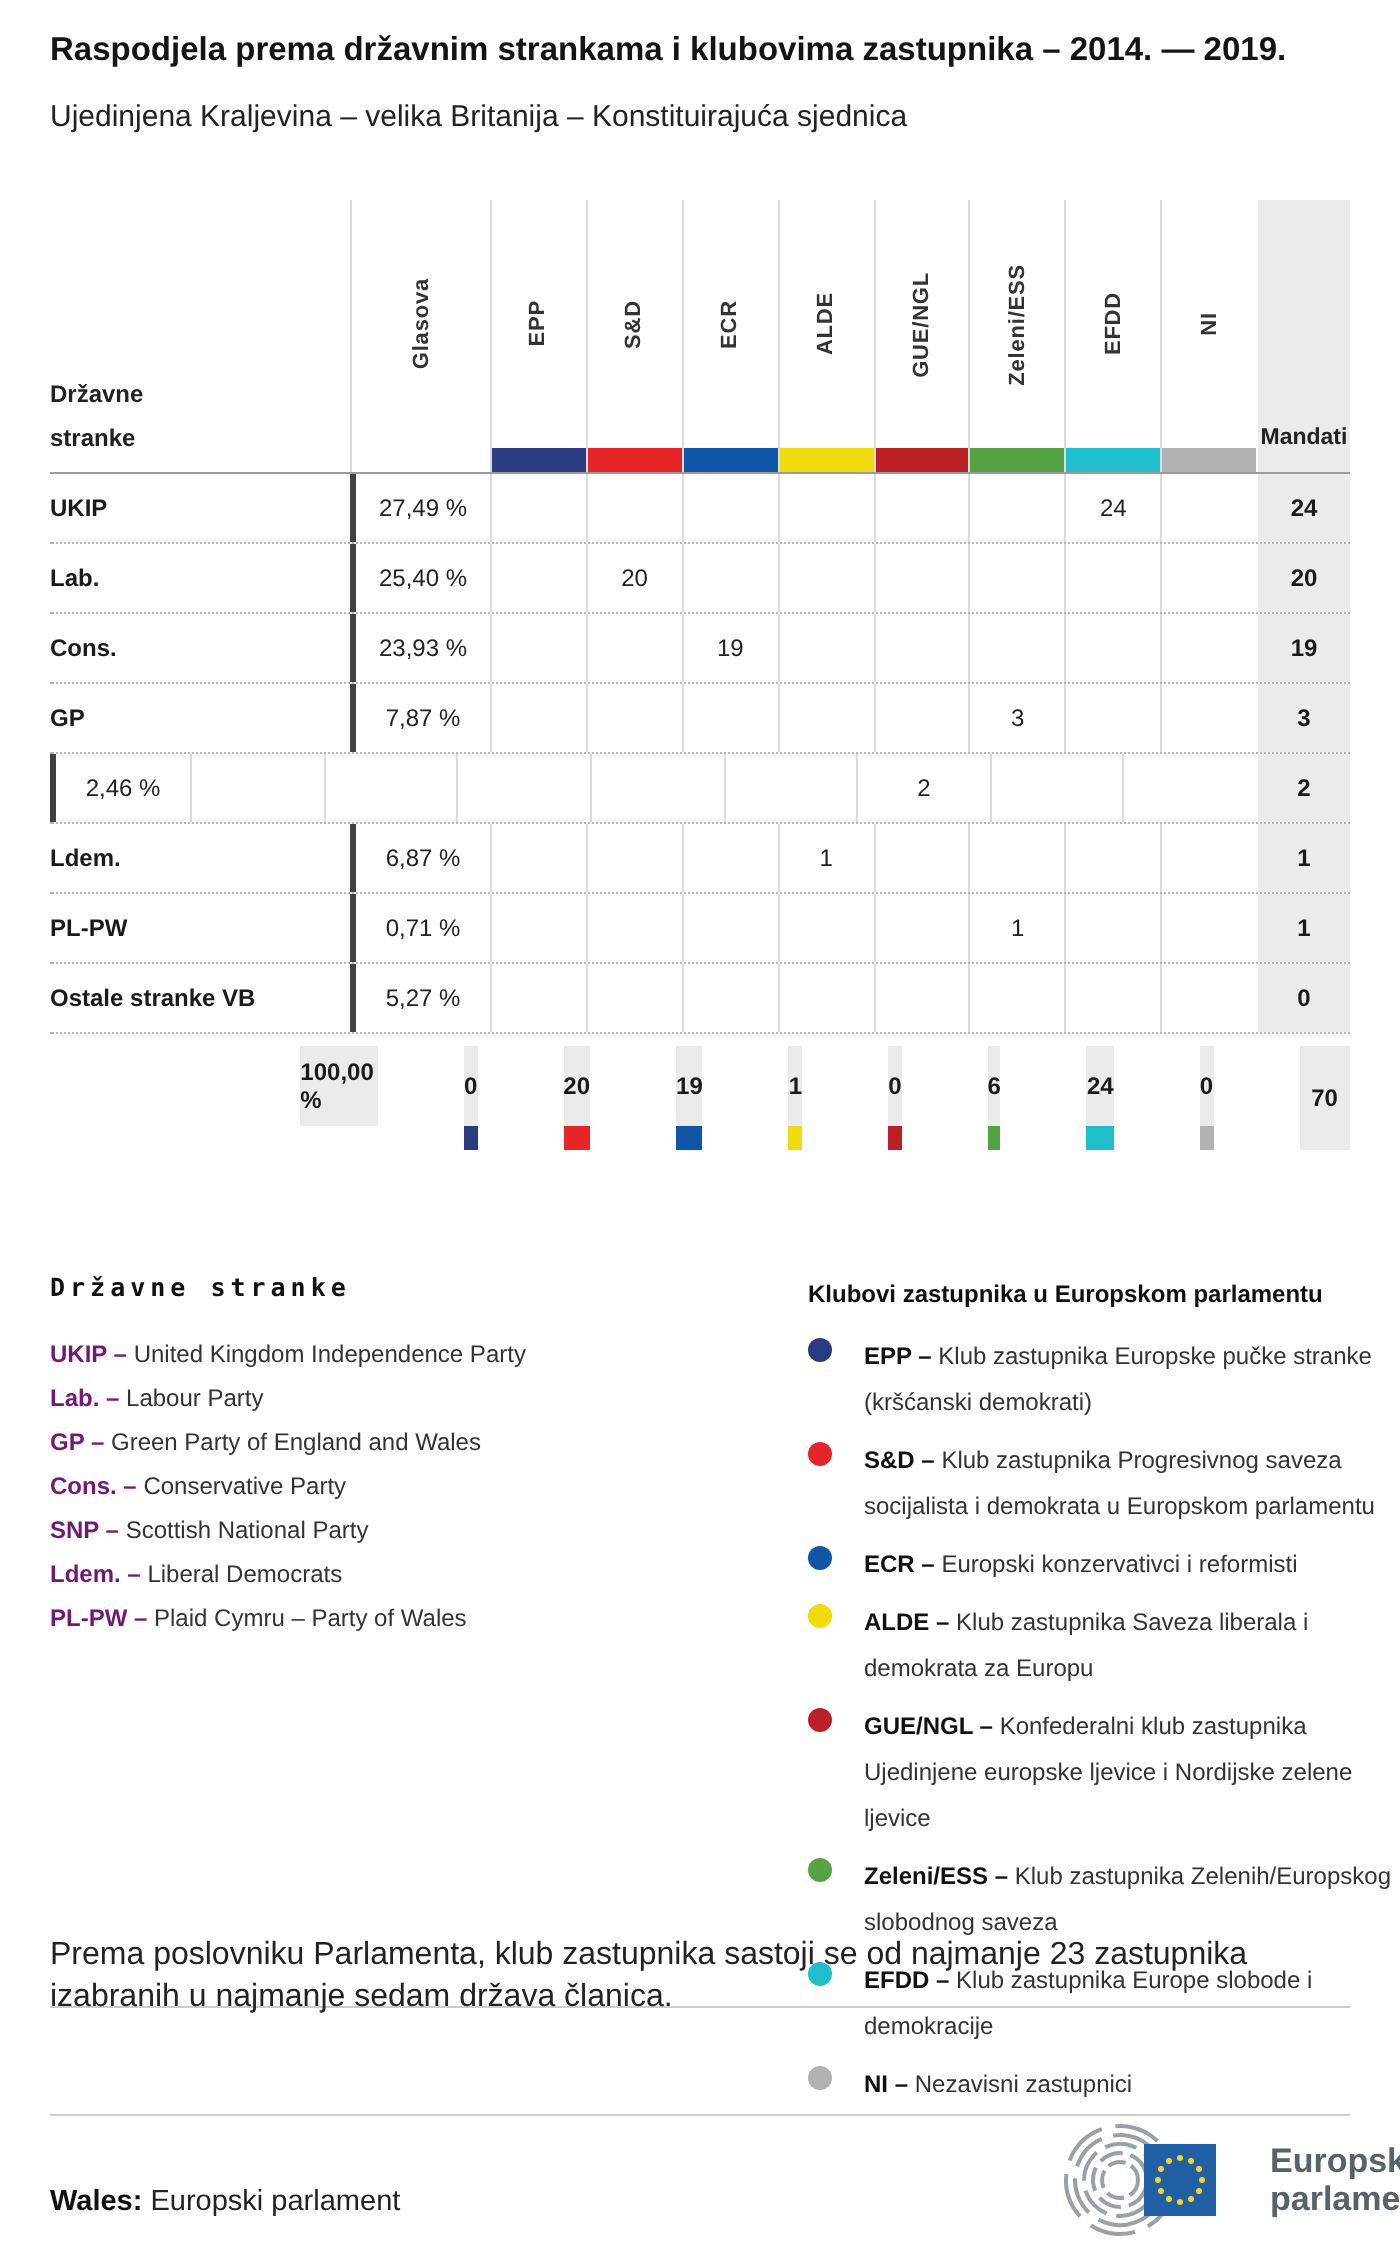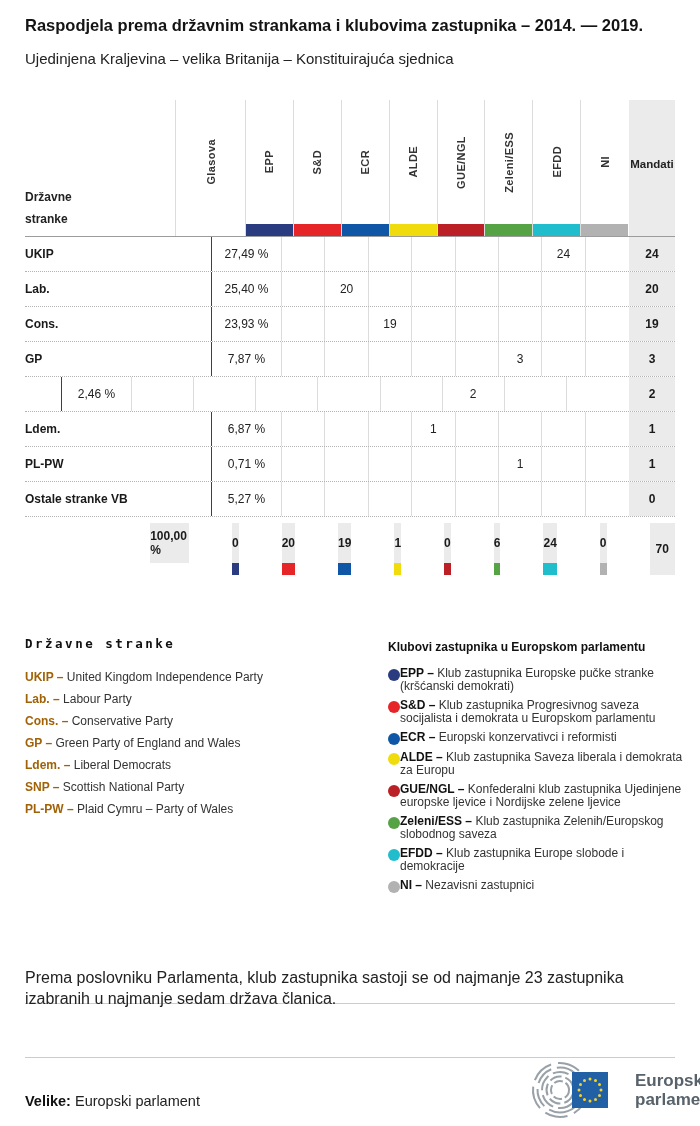--- a/index.html
+++ b/index.html
@@ -18,54 +18,54 @@
   .hcell { position:relative; display:flex; flex-direction:column; }
   .hcell.label { width:150px; justify-content:flex-end; padding-bottom:6px; }
   .hcell.label .rowdim { width:64px; font-weight:700; font-size:12px; line-height:22px; color:#222; }
   .hcell.votes { width:70px; border-left:1px solid #dcdcdc; }
   .hcell.g { flex:1; border-left:1px solid #dcdcdc; }
   .vwrap { flex:1; display:flex; align-items:center; justify-content:center; }
   .vert { writing-mode:vertical-rl; transform:rotate(180deg); font-weight:700; font-size:11px;
           letter-spacing:0.4px; color:#333; white-space:nowrap; }
   .hbar { height:12px; width:100%; }
   .hcell.mand { width:47px; background:#ebebeb; border-left:1px solid #fff;
-                justify-content:center; align-items:center; padding-bottom:8px; }
+                justify-content:flex-end; align-items:center; padding-bottom:8px; }
   .hcell.mand .mtxt { width:45px; text-align:center; font-weight:700; font-size:11.5px;
                       line-height:17px; word-break:break-all; color:#222; }
 
   .trow.body { height:35px; border-bottom:1px dotted #b3b3b3;text-align:right; }
   .cell { display:flex; align-items:center; font-size:12px; color:#222; }
   .cell.party { width:150px; font-weight:700; color:#1a1a1a; }
-  .cell.votes { width:70px; justify-content:center; border-left:1px solid #404040;margin-left:36px; }
+  .cell.votes { width:70px; justify-content:center; border-left:3px solid #404040; }
   .cell.g { flex:1; justify-content:center; border-left:1px solid #dcdcdc; }
   .cell.mand { width:47px; justify-content:center; font-weight:700; background:#ebebeb;
                border-left:1px solid #fff; color:#1a1a1a; }
 
   .trow.total { margin-top:6px; height:52px;gap:42px; }
   .t-label { width:150px; }
   .t-votes { width:70px; display:flex; flex-direction:column; }
   .t-votes .num, .t-g .num { height:40px; background:#ebebeb; display:flex; align-items:center;
                justify-content:center; font-weight:700; font-size:12px; color:#1a1a1a; }
   .t-g { flex:1; display:flex; flex-direction:column; border-left:1px solid #fff; }
   .t-g .tbar { height:12px; }
   .t-mand { width:47px; background:#ebebeb; border-left:1px solid #fff; display:flex;
             align-items:center; justify-content:center; font-weight:700; font-size:12px; color:#1a1a1a; }
 
   
   .legend-parties { position:absolute; left:25px; top:636px; width:340px; }
   .legend-parties h3 { font-family:"DejaVu Sans Mono", monospace; font-size:12.5px; font-weight:700;
                        letter-spacing:2.5px; color:#111; margin-bottom:15px; }
   .lp-item { font-size:12px; line-height:22px; color:#333; }
-  .lp-item b { color:#a16207; }
-
-  .legend-groups { position:absolute; left:388px; top:640px; width:296px; }
+  .lp-item b { color:#701a75; }
+
+  .legend-groups { position:absolute; left:404px; top:640px; width:296px; }
   .legend-groups h3 { font-size:12px; font-weight:700; color:#111; margin-bottom:13px; }
   .lg-item { display:flex; margin-bottom:6px; }
   .dot { width:12px; height:12px; border-radius:50%; flex:none; margin-top:2px; }
-  .lg-txt { font-size:12px; line-height:13px; color:#333; }
+  .lg-txt { font-size:12px; line-height:23px; color:#333; margin-left:16px; }
   .lg-txt b { color:#111; }
 
   
   .rule { position:absolute; left:25px; width:650px; border-top:1px solid #cccccc; }
   .rule1 { top:1003px; } .rule2 { top:1057px; }
   .note { position:absolute; left:25px; top:967px; width:650px; font-size:16px; line-height:21px; color:#222; }
   .source { position:absolute; left:25px; top:1093px; font-size:14.5px; color:#222; }
   .source b { color:#111; }
   .logo { position:absolute; left:528px; top:1060px; display:flex; align-items:center; }
   .logo-text { font-size:17px; font-weight:700; color:#57626b; line-height:19px; margin-left:7px; }
@@ -283,24 +283,24 @@
       <div class="tbar" style="background: rgb(178, 178, 178);"></div>
     </div>
     <div class="t-mand">70</div>
   </div>
 </div>
 
 <div class="legend-parties">
   <h3>Državne stranke</h3>
   <div class="lp-item"><b>UKIP –</b> <span>United Kingdom Independence Party</span></div>
   <div class="lp-item"><b>Lab. –</b> <span>Labour Party</span></div>
+  <div class="lp-item"><b>GP –</b> <span>Green Party of England and Wales</span></div>
   <div class="lp-item"><b>Cons. –</b> <span>Conservative Party</span></div>
-  <div class="lp-item"><b>GP –</b> <span>Green Party of England and Wales</span></div>
+  <div class="lp-item"><b>SNP –</b> <span>Scottish National Party</span></div>
   <div class="lp-item"><b>Ldem. –</b> <span>Liberal Democrats</span></div>
-  <div class="lp-item"><b>SNP –</b> <span>Scottish National Party</span></div>
   <div class="lp-item"><b>PL-PW –</b> <span>Plaid Cymru – Party of Wales</span></div>
 </div>
 
 <div class="legend-groups">
   <h3>Klubovi zastupnika u Europskom parlamentu</h3>
   <div class="lg-item">
     <span class="dot" style="background: rgb(43, 59, 128);"></span>
     <span class="lg-txt"><b>EPP –</b> <span>Klub zastupnika Europske pučke stranke (kršćanski demokrati)</span></span>
   </div>
   <div class="lg-item">
@@ -331,21 +331,21 @@
     <span class="dot" style="background: rgb(178, 178, 178);"></span>
     <span class="lg-txt"><b>NI –</b> <span>Nezavisni zastupnici</span></span>
   </div>
 </div>
 
 <div class="rule rule1"></div>
 <div class="note">Prema poslovniku Parlamenta, klub zastupnika sastoji se od najmanje 23 zastupnika izabranih u najmanje sedam država članica.</div>
 <div class="rule rule2"></div>
 
 <div class="source">
-  <b>Velike:</b> <span>Europski parlament</span>
+  <b>Wales:</b> <span>Europski parlament</span>
 </div>
 
 <div class="logo">
   <svg width="100" height="60" viewBox="0 0 100 60">
     <g fill="none" stroke="#99a1a8" stroke-width="2">
       <circle cx="32" cy="30" r="9" stroke-dasharray="9 3"></circle>
       <circle cx="32" cy="30" r="13.5" stroke-dasharray="12 4" transform="rotate(20 32 30)"></circle>
       <circle cx="32" cy="30" r="18" stroke-dasharray="16 5" transform="rotate(45 32 30)"></circle>
       <circle cx="32" cy="30" r="22.5" stroke-dasharray="19 6" transform="rotate(70 32 30)"></circle>
       <circle cx="32" cy="30" r="27" stroke-dasharray="23 7" transform="rotate(10 32 30)"></circle>

